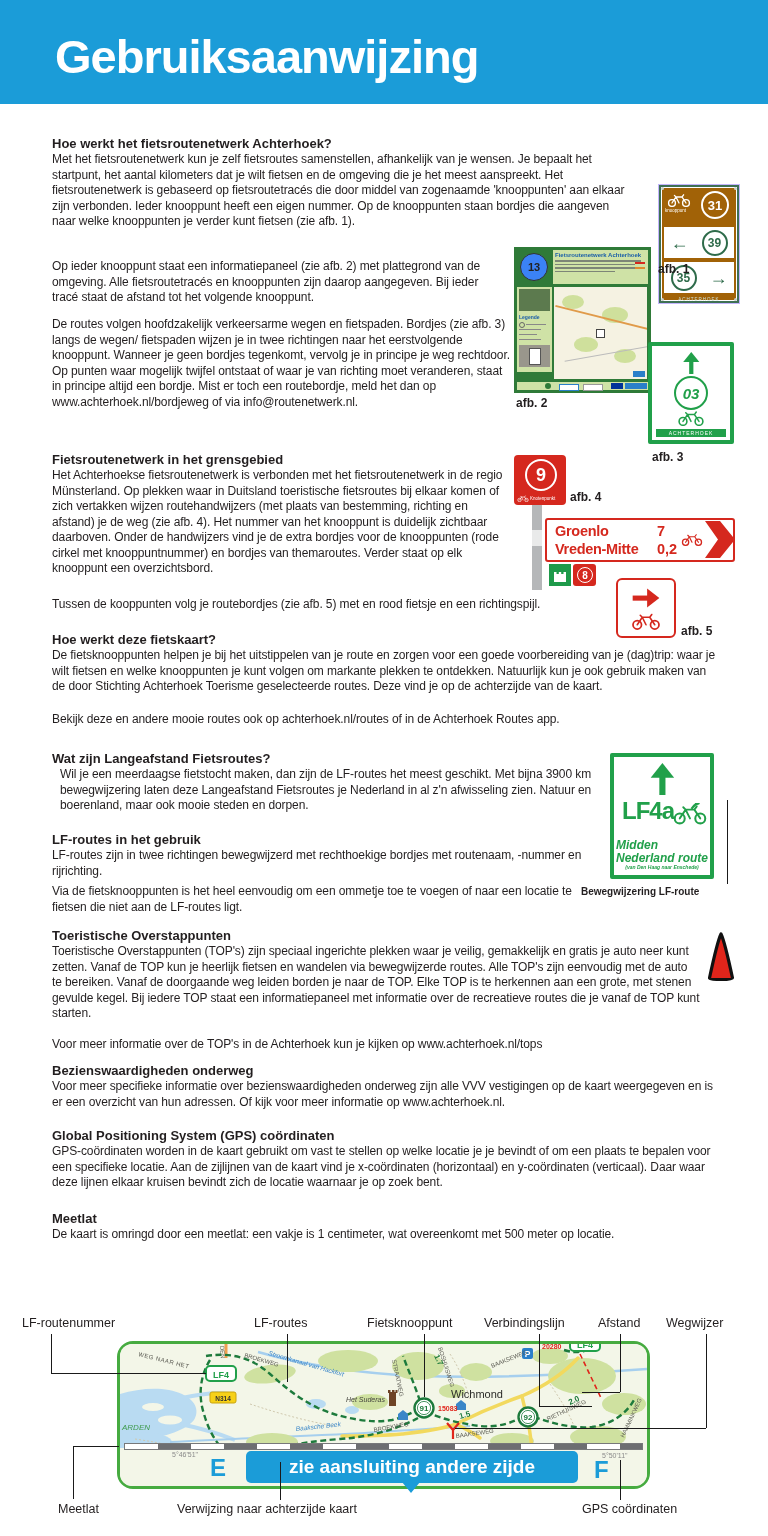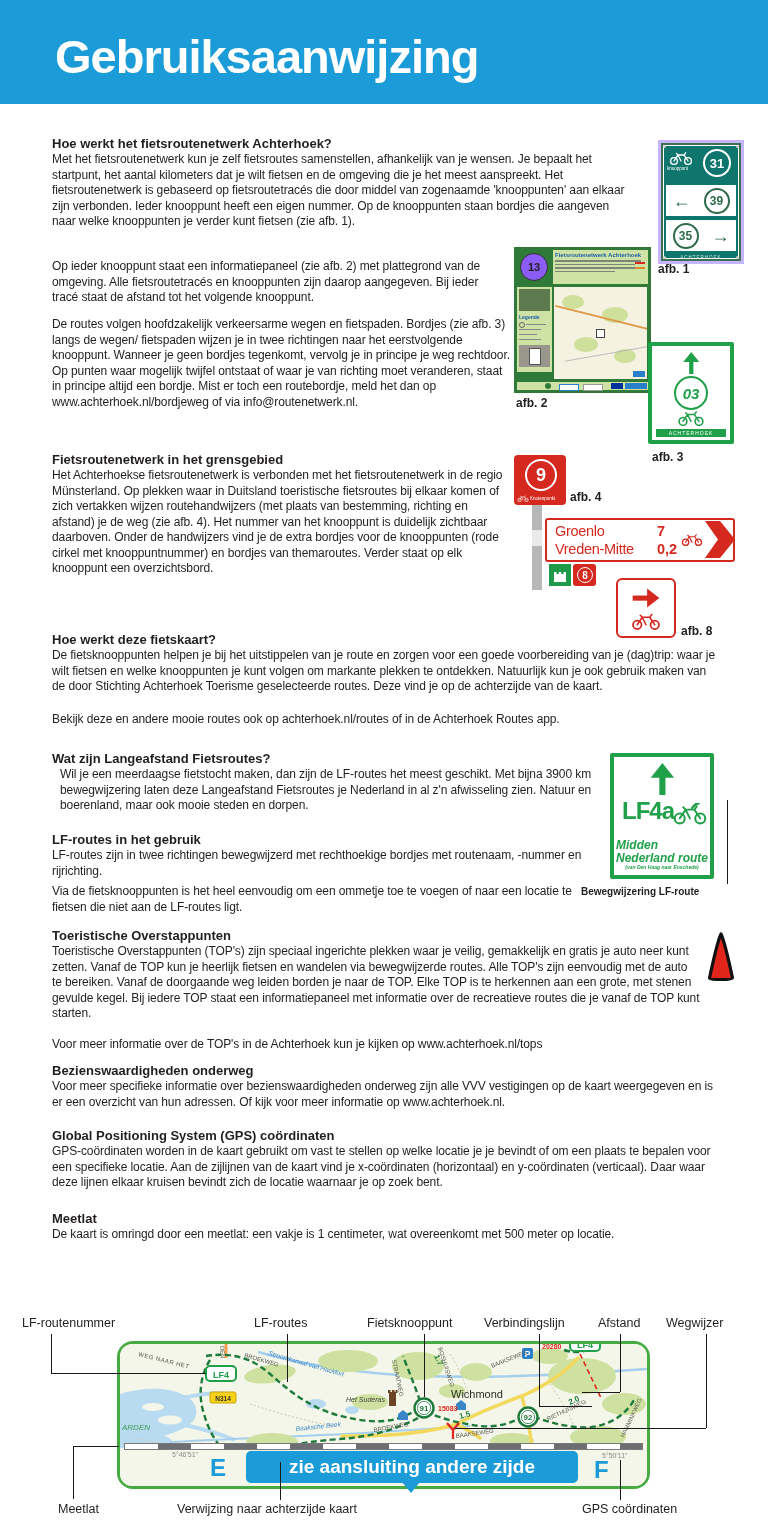--- a/index.html
+++ b/index.html
@@ -12,33 +12,33 @@
              color:#fff;letter-spacing:-1px;}
   
   .h{font-size:13px;font-weight:700;line-height:15px;}
   .p{font-size:12px;line-height:15.5px;letter-spacing:-0.1px;}
   .figlbl{font-size:12px;font-weight:700;}
   
   .vline{width:1px;background:#1a1a1a;z-index:6;}
   .hline{height:1px;background:#1a1a1a;z-index:6;}
   .dlbl{font-size:12.5px;font-weight:400;}
   
-  .afb1{width:80px;height:118px;background:#0f766e;border:3px solid #c4b5fd;box-shadow:inset 0 0 0 2px #3e7054, inset 0 0 0 3px #ffffff;}
+  .afb1{width:80px;height:118px;background:#a16207;border:1px solid #c4b5fd;box-shadow:inset 0 0 0 2px #3e7054, inset 0 0 0 3px #ffffff;margin-top:44px;}
   .a1panel{position:absolute;left:5px;width:70px;height:31px;background:#fff;display:flex;align-items:center;justify-content:space-around;}
   .a1circle{width:22px;height:22px;border:2px solid #2e6b4a;border-radius:50%;color:#2e6b4a;
             font-weight:700;font-size:12px;display:flex;align-items:center;justify-content:center;}
   .a1arrow{font-size:18px;font-weight:700;color:#2e6b4a;line-height:1;}
   .screw{position:absolute;width:3px;height:3px;border-radius:50%;background:#c8cdc8;}
   
   .greensign{background:#fff;border:4px solid #21a04a;border-radius:2px;}
   
   .afb4{width:52px;height:50px;background:#d5281e;border-radius:4px;}
   
   .ww{width:190px;height:44px;background:#fff;border:2.5px solid #d5281e;border-radius:3px;box-sizing:border-box;}
-  .wwrow{position:absolute;left:8px;font-size:14.5px;font-weight:400;color:#d5281e;letter-spacing:-0.3px;}
+  .wwrow{position:absolute;left:8px;font-size:14.5px;font-weight:700;color:#d5281e;letter-spacing:-0.3px;}
   .wwnum{position:absolute;font-size:14.5px;font-weight:700;color:#d5281e;}
   
   .map-panel{left:117px;top:1341px;width:533px;height:148px;border:3px solid #46ab40;
              border-radius:16px;box-sizing:border-box;background:#fff;z-index:1;}
   .map-clip{position:absolute;left:0;top:0;width:527px;height:142px;border-radius:12px;overflow:hidden;background:#f3f6e8;}
   .ruler{position:absolute;left:4px;top:99px;width:519px;height:7px;box-sizing:border-box;border:1px solid #77787a;
          background:repeating-linear-gradient(90deg,#ffffff 0 33px,#6d6e71 33px 66px);}
   .coord{position:absolute;font-size:7px;color:#8a8a8a;}
   .gridletter{position:absolute;font-size:24px;font-weight:700;color:#1b9cd8;}
   .banner{position:absolute;left:126px;top:107px;width:332px;height:32px;background:#1b9cd8;border-radius:5px;
@@ -62,20 +62,21 @@
     <h1>Gebruiksaanwijzing</h1>
   </div>
 
   <div class="abs h" style="left:52px;top:136px;width:580px">Hoe werkt het fietsroutenetwerk Achterhoek?</div>
   <div class="abs p" style="left:52px;top:152px;width:582px">Met het fietsroutenetwerk kun je zelf fietsroutes samenstellen, afhankelijk van je wensen. Je bepaalt het startpunt, het aantal kilometers dat je wilt fietsen en de omgeving die je het meest aanspreekt. Het fietsroutenetwerk is gebaseerd op fietsroutetracés die door middel van zogenaamde 'knooppunten' aan elkaar zijn verbonden. Ieder knooppunt heeft een eigen nummer. Op de knooppunten staan bordjes die aangeven naar welke knooppunten je verder kunt fietsen (zie afb. 1).</div>
   <div class="abs p" style="left:52px;top:259px;width:452px">Op ieder knooppunt staat een informatiepaneel (zie afb. 2) met plattegrond van de omgeving. Alle fietsroutetracés en knooppunten zijn daarop aangegeven. Bij ieder tracé staat de afstand tot het volgende knooppunt.</div>
   <div class="abs p" style="left:52px;top:317px;width:458px">De routes volgen hoofdzakelijk verkeersarme wegen en fietspaden. Bordjes (zie afb. 3) langs de wegen/ fietspaden wijzen je in twee richtingen naar het eerstvolgende knooppunt. Wanneer je geen bordjes tegenkomt, vervolg je in principe je weg rechtdoor. Op punten waar mogelijk twijfel ontstaat of waar je van richting moet veranderen, staat in principe altijd een bordje. Mist er toch een routebordje, meld het dan op www.achterhoek.nl/bordjeweg of via info@routenetwerk.nl.</div>
 
   <div class="abs h" style="left:52px;top:452px;width:500px">Fietsroutenetwerk in het grensgebied</div>
   <div class="abs p" style="left:52px;top:468px;width:452px">Het Achterhoekse fietsroutenetwerk is verbonden met het fietsroutenetwerk in de regio Münsterland. Op plekken waar in Duitsland toeristische fietsroutes bij elkaar komen of zich vertakken wijzen routehandwijzers (met plaats van bestemming, richting en afstand) je de weg (zie afb. 4). Het nummer van het knooppunt is duidelijk zichtbaar daarboven. Onder de handwijzers vind je de extra bordjes voor de knooppunten (rode cirkel met knooppuntnummer) en bordjes van themaroutes. Verder staat op elk knooppunt een overzichtsbord.</div>
+  <div class="abs p" style="left:52px;top:597px;width:640px">Tussen de kooppunten volg je routebordjes (zie afb. 5) met en rood fietsje en een richtingspijl.</div>
 
   <div class="abs h" style="left:52px;top:632px;width:500px">Hoe werkt deze fietskaart?</div>
   <div class="abs p" style="left:52px;top:648px;width:665px">De fietsknooppunten helpen je bij het uitstippelen van je route en zorgen voor een goede voorbereiding van je (dag)trip: waar je wilt fietsen en welke knooppunten je kunt volgen om markante plekken te ontdekken. Natuurlijk kun je ook gebruik maken van de door Stichting Achterhoek Toerisme geselecteerde routes. Deze vind je op de achterzijde van de kaart.</div>
   <div class="abs p" style="left:52px;top:712px;width:665px">Bekijk deze en andere mooie routes ook op achterhoek.nl/routes of in de Achterhoek Routes app.</div>
 
   <div class="abs h" style="left:52px;top:751px;width:500px">Wat zijn Langeafstand Fietsroutes?</div>
   <div class="abs p" style="left:60px;top:767px;width:552px">Wil je een meerdaagse fietstocht maken, dan zijn de LF-routes het meest geschikt. Met bijna 3900 km bewegwijzering laten deze Langeafstand Fietsroutes je Nederland in al z'n afwisseling zien. Natuur en boerenland, maar ook mooie steden en dorpen.</div>
 
   <div class="abs h" style="left:52px;top:832px;width:500px">LF-routes in het gebruik</div>
   <div class="abs p" style="left:52px;top:848px;width:552px">LF-routes zijn in twee richtingen bewegwijzerd met rechthoekige bordjes met routenaam, -nummer en rijrichting.</div>
@@ -131,21 +132,21 @@
     </div>
     <div class="abs" style="left:0;right:0;bottom:1px;text-align:center;font-size:4.5px;letter-spacing:1px;color:#cfe0d2">ACHTERHOEK</div>
     <div class="screw" style="left:2px;top:2px"></div>
       <div class="screw" style="right:2px;top:2px"></div>
     <div class="screw" style="left:2px;bottom:2px"></div>
       <div class="screw" style="right:2px;bottom:2px"></div>
   </div>
   <div class="abs figlbl" style="left:658px;top:262px">afb. 1</div>
 
   <div class="abs afb2" style="left:514px;top:247px">
-    <div class="abs" style="left:6px;top:6px;width:26px;height:26px;background:#8b5cf6;border:1.5px solid #333;border-radius:50%;font-size:11px;font-weight:700;color:#222;display:flex;align-items:center;justify-content:center">13</div>
+    <div class="abs" style="left:6px;top:6px;width:26px;height:26px;background:#3b82f6;border:1.5px solid #333;border-radius:50%;font-size:11px;font-weight:700;color:#222;display:flex;align-items:center;justify-content:center">13</div>
     <div class="a2light" style="left:39px;top:3px;width:95px;height:34px;padding:2px;box-sizing:border-box">
       <div style="font-size:6px;font-weight:700;color:#1b5fa8;line-height:1.05">Fietsroutenetwerk Achterhoek</div>
       <div class="a2bar" style="width:86px"></div>
         <div class="a2bar" style="width:80px"></div>
       <div class="a2bar" style="width:84px"></div>
         <div class="a2bar" style="width:60px"></div>
       <div class="abs" style="right:3px;top:12px;width:10px;height:2px;background:#d5281e"></div>
       <div class="abs" style="right:3px;top:17px;width:10px;height:2px;background:#e08a30"></div>
     </div>
     <div class="a2light" style="left:3px;top:40px;width:35px;height:92px">
@@ -227,21 +228,21 @@
   </div>
 
   <div class="abs" style="left:616px;top:578px;width:60px;height:60px;background:#fff;border:2.5px solid #d5281e;border-radius:6px;box-sizing:border-box">
     <svg class="abs" style="left:14px;top:8px" width="28" height="20">
         <use href="#ico-arrow-right" color="#d5281e"></use>
       </svg>
     <svg class="abs" style="left:13px;top:32px" width="30" height="18">
         <use href="#ico-bike" color="#d5281e"></use>
       </svg>
   </div>
-  <div class="abs figlbl" style="left:681px;top:624px">afb. 8</div>
+  <div class="abs figlbl" style="left:681px;top:624px">afb. 5</div>
 
   <div class="abs greensign" style="left:610px;top:753px;width:104px;height:126px;box-sizing:border-box">
     <svg class="abs" style="left:32px;top:5px" width="32" height="34">
         <use href="#ico-arrow-up" color="#21a04a"></use>
       </svg>
     <div class="abs" style="left:8px;top:40px;font-size:24px;font-weight:700;color:#21a04a;letter-spacing:-1px">LF4a</div>
     <svg class="abs" style="left:58px;top:46px" width="36" height="22" viewBox="0 0 24 15">
       <use href="#ico-bike" color="#21a04a"></use>
       <circle cx="17" cy="-0.5" r="1.8" fill="#21a04a"></circle>
       <path d="M13,4 C14.5,2 16,0.5 17,0.5" stroke="#21a04a" stroke-width="1.6" fill="none"></path>

